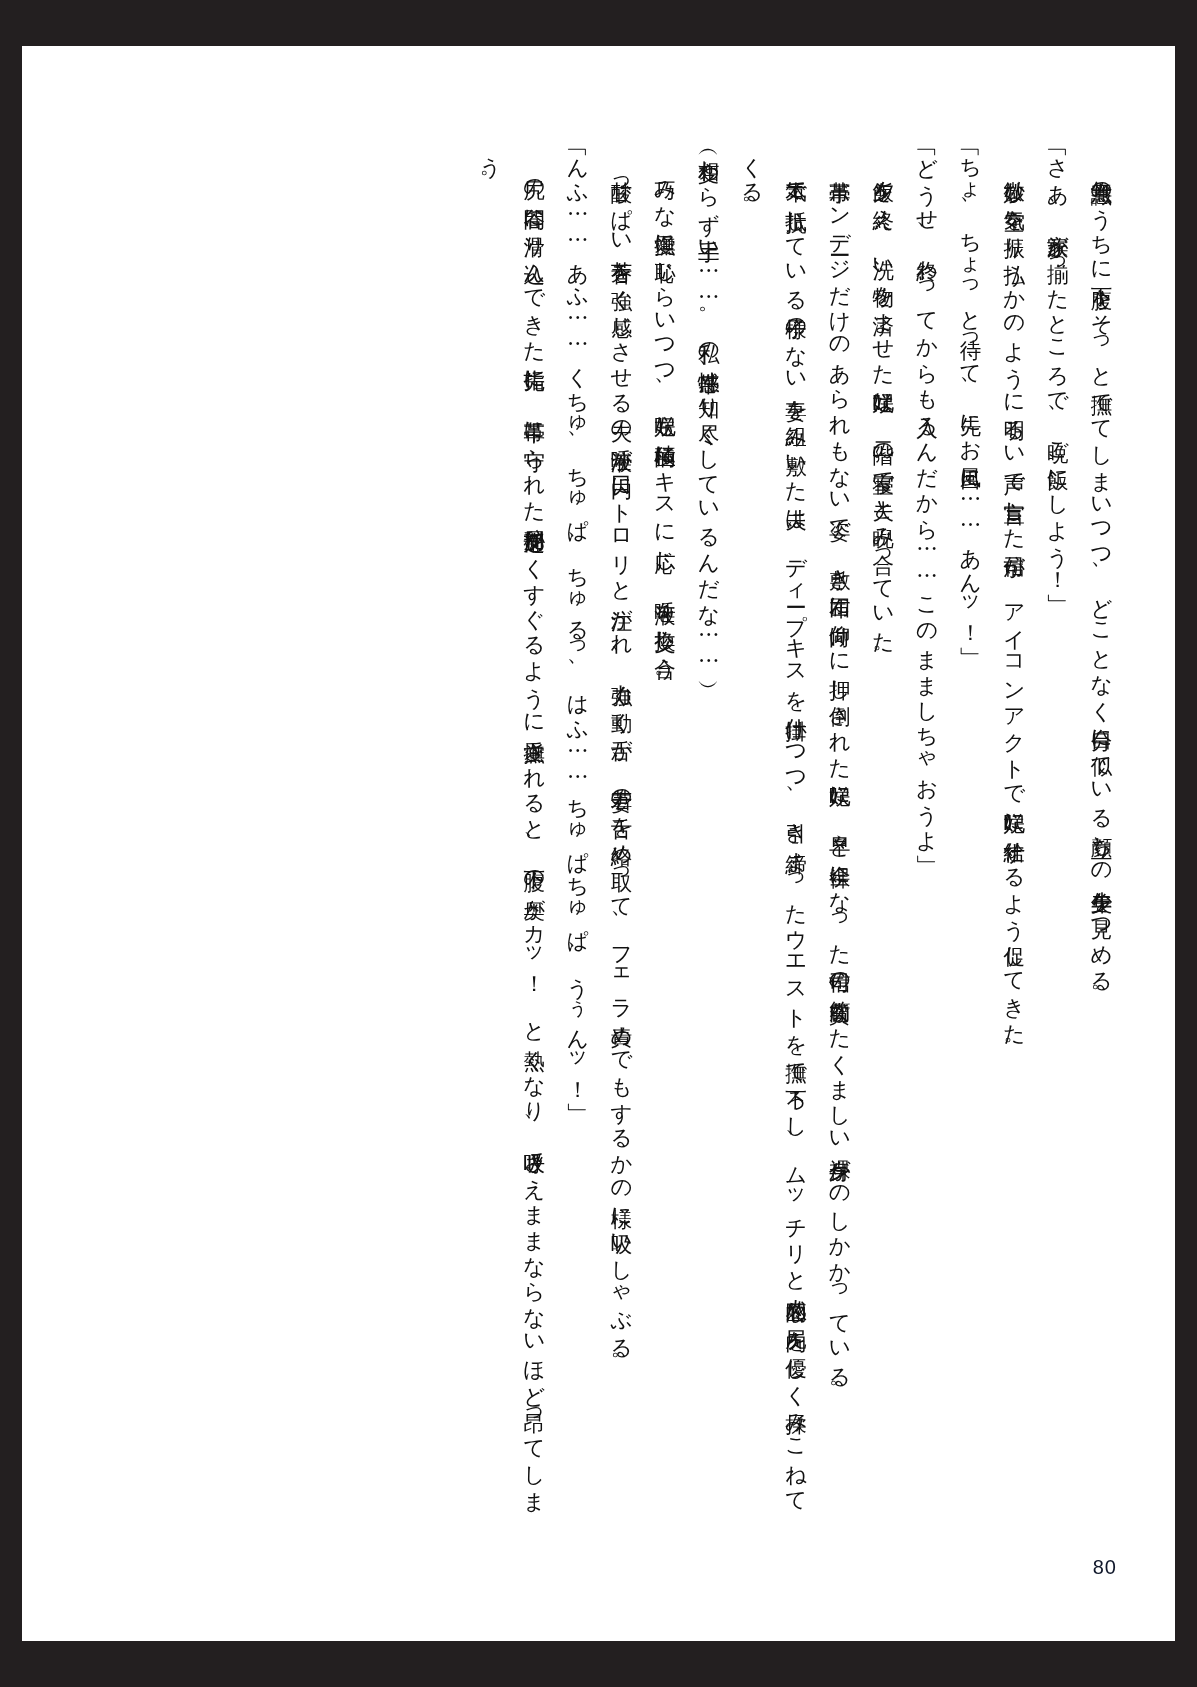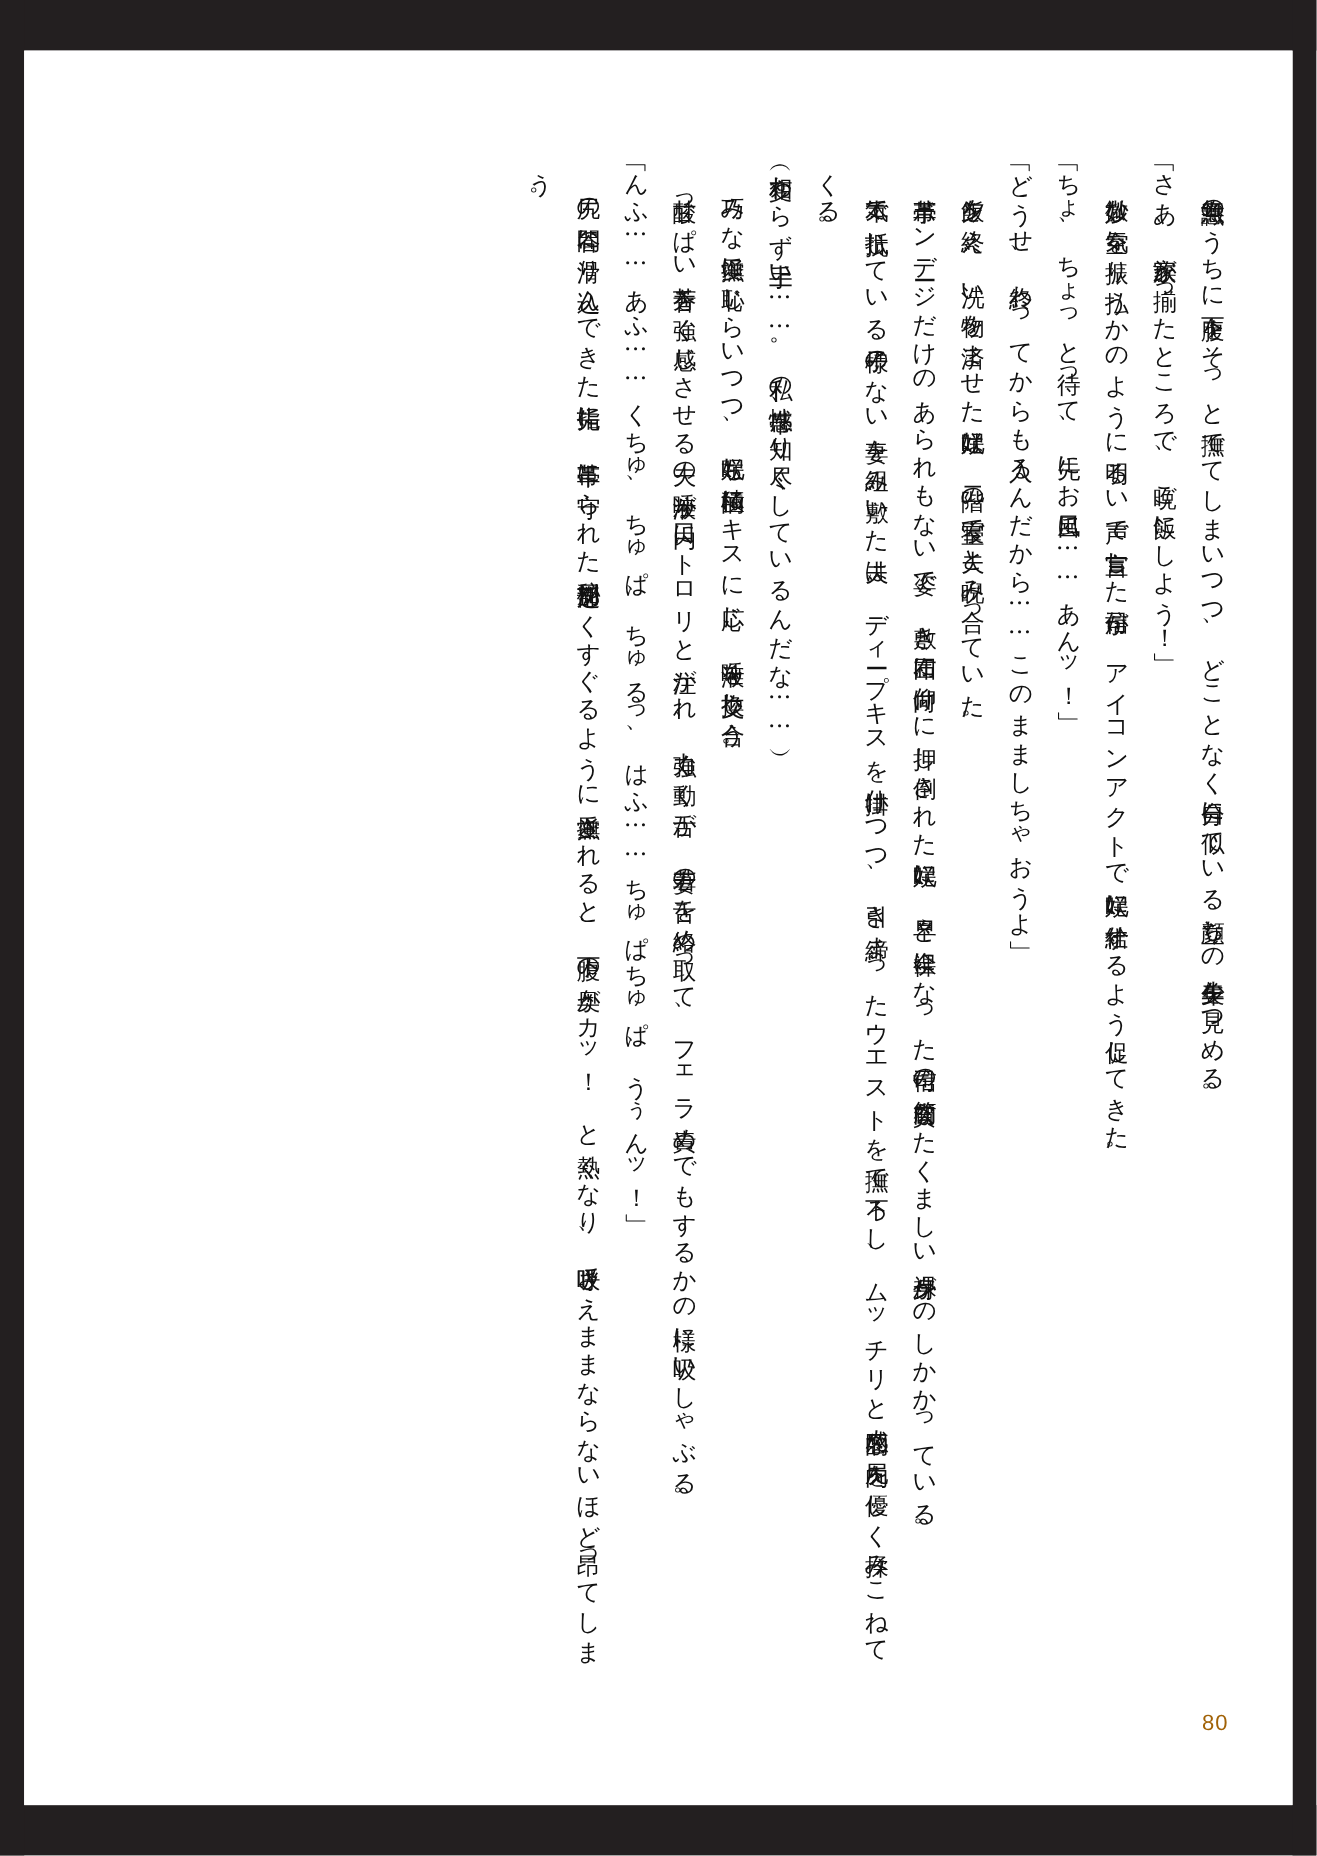--- a/index.html
+++ b/index.html
@@ -77,21 +77,21 @@
     text-indent: 1em;
   }
   .text-block p.noindent {
     text-indent: 0;
   }
   .page-number {
     position: absolute;
     right: 58px;
     bottom: 62px;
     font-size: 20px;
-    color: #a16207;
+    color: #0f172a;
     font-family: "Liberation Sans", sans-serif;
     letter-spacing: 0.05em;
   }
 </style>
 </head>
 <body>
 
 <div class="page">
   <div class="band-top"></div>
   <div class="band-bottom"></div>

